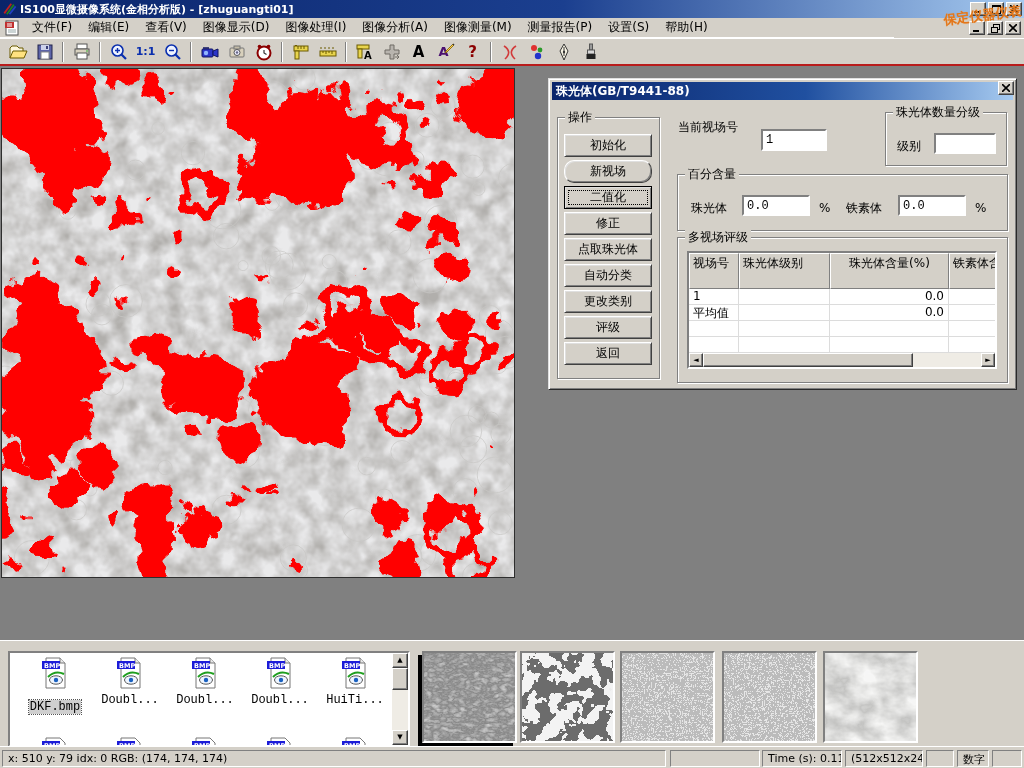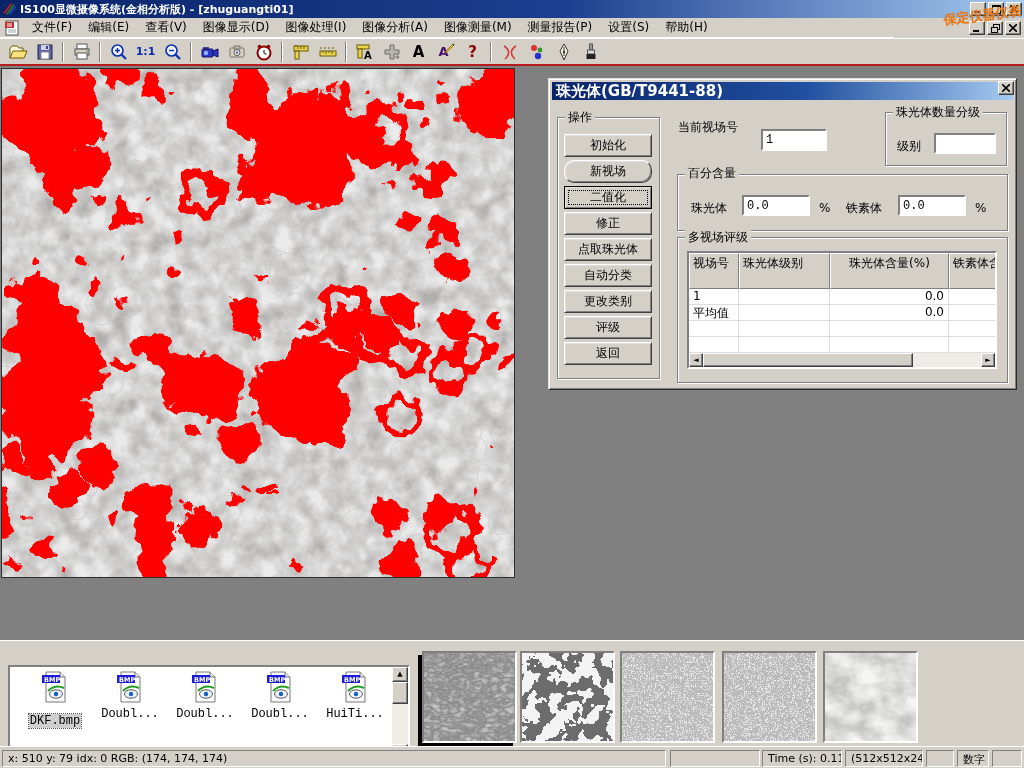--- a/index.html
+++ b/index.html
@@ -30,21 +30,21 @@
   .glyph-Ae{color:#4a1070;font-weight:bold;font-size:13px;position:relative;left:-2px;}
   .glyph-q{color:#8b0000;font-weight:bold;font-size:15px;}
 
   
   .workspace{position:absolute;left:0;top:66px;width:1024px;height:574px;background:#808080;}
   .micro{position:absolute;left:1px;top:2px;width:514px;height:510px;border:1px solid #2e2e2e;background:#b1afac;}
   .micro svg{display:block;}
 
   
   .dialog{position:absolute;left:548px;top:12px;width:469px;height:312px;background:#d4d0c8;border:1px solid;border-color:#dfdfdf #2a2a2a #2a2a2a #dfdfdf;box-shadow:inset 1px 1px 0 #ffffff, inset -1px -1px 0 #808080;z-index:20;}
-  .dlg-title{position:absolute;left:3px;top:3px;right:3px;height:18px;background:linear-gradient(90deg,#0a246a 0%,#2050a0 55%,#a6caf0 100%);display:flex;align-items:center;color:#fff;font-weight:bold;font-size:15px;padding:0 4px;}
+  .dlg-title{position:absolute;left:3px;top:3px;right:3px;height:18px;background:linear-gradient(90deg,#0a246a 0%,#2050a0 55%,#a6caf0 100%);display:flex;align-items:center;color:#fff;font-weight:bold;font-size:12px;padding:0 4px;}
   .dlg-close{position:absolute;right:2px;top:2px;}
   .group{position:absolute;border:1px solid #808080;box-shadow:inset 1px 1px 0 #ffffff, 1px 1px 0 #ffffff;}
   .group-label{position:absolute;top:-8px;left:7px;background:#d4d0c8;padding:0 3px;font-size:12px;line-height:14px;}
   .dlg-label{position:absolute;font-size:12px;white-space:nowrap;}
   .op-btn{position:absolute;left:15px;width:88px;height:23px;}
   .op-btn.focused{border:1px solid #000;box-shadow:inset 1px 1px 0 #dfdfdf, inset -1px -1px 0 #808080, inset 0 0 0 1px #d4d0c8;outline:1px dotted #000;outline-offset:-5px;}
 
   
   .tbl{position:absolute;left:138px;top:172px;width:310px;height:118px;background:#fff;border:2px solid;border-color:#808080 #ffffff #ffffff #808080;overflow:hidden;}
   .tbl-head{display:flex;height:36px;}
@@ -53,21 +53,21 @@
   .td{flex:none;font-size:12px;padding:0 4px;white-space:nowrap;overflow:hidden;border-right:1px solid #dcdcdc;}
   .c0{width:50px;} .c1{width:91px;} .c2{width:119px;} .c3{width:60px;}
   .td.num{text-align:right;}
   .hscroll{position:absolute;left:0;bottom:0;width:306px;height:14px;background:#d4d0c8;display:flex;}
   .sb-btn{width:14px;height:14px;background:#d4d0c8;border:1px solid;border-color:#fff #404040 #404040 #fff;box-shadow:inset -1px -1px 0 #808080;font-size:7px;line-height:12px;text-align:center;color:#000;flex:none;}
   .sb-track{flex:1;background:#efece5;position:relative;}
   .sb-thumb{position:absolute;left:0;top:0;height:14px;background:#d4d0c8;border:1px solid;border-color:#fff #404040 #404040 #fff;box-shadow:inset -1px -1px 0 #808080;}
 
   
   .bottom-panel{position:absolute;left:0;top:640px;width:1024px;height:106px;background:#d4d0c8;border-top:1px solid #ffffff;}
-  .filelist{position:absolute;left:8px;top:24px;width:402px;height:96px;background:#fff;border:2px solid;border-color:#808080 #ffffff #ffffff #808080;overflow:hidden;}
+  .filelist{position:absolute;left:8px;top:10px;width:402px;height:96px;background:#fff;border:2px solid;border-color:#808080 #ffffff #ffffff #808080;overflow:hidden;}
   .file-item{position:absolute;width:70px;text-align:center;}
   .file-label{font-family:"Liberation Mono","DejaVu Sans Mono",monospace;font-size:12px;white-space:nowrap;display:inline-block;padding:0 1px;}
   .file-label.selected{background:#cfcfcf;outline:1px dotted #555;margin-top:8px;}
   .vscroll{position:absolute;right:0;top:0;width:16px;height:92px;background:#efece5;}
   .vscroll .sb-btn{width:16px;height:15px;font-size:7px;}
   .vthumb{position:absolute;left:0;top:15px;width:16px;height:22px;background:#d4d0c8;border:1px solid;border-color:#fff #404040 #404040 #fff;box-shadow:inset -1px -1px 0 #808080;}
   .thumb{position:absolute;top:10px;width:95px;height:92px;border:2px solid;border-color:#808080 #ffffff #ffffff #808080;background:#999;}
   .thumb svg{display:block;}
   .thumb.selected{box-shadow:-4px 4px 0 #000;}
 
@@ -634,21 +634,21 @@
 
       <span class="dlg-label" style="left:129px;top:40px;">当前视场号</span>
       <input class="txt" style="position: absolute; left: 212px; top: 50px; width: 66px; height: 22px;" value="1">
 
       <div class="group" style="left:336px;top:33px;width:122px;height:54px;">
         <span class="group-label">珠光体数量分级</span>
       </div>
       <span class="dlg-label" style="left:348px;top:59px;">级别</span>
       <input class="txt" style="position: absolute; left: 385px; top: 54px; width: 62px; height: 21px;" value="">
 
-      <div class="group" style="left:128px;top:95px;width:331px;height:57px;font-family:Liberation Mono, monospace;">
+      <div class="group" style="left:128px;top:95px;width:331px;height:57px;">
         <span class="group-label">百分含量</span>
       </div>
       <span class="dlg-label" style="left:142px;top:121px;">珠光体</span>
       <input class="txt" style="position: absolute; left: 193px; top: 116px; width: 68px; height: 21px;" value="0.0">
       <span class="dlg-label" style="left:270px;top:122px;">%</span>
       <span class="dlg-label" style="left:297px;top:121px;">铁素体</span>
       <input class="txt" style="position: absolute; left: 349px; top: 116px; width: 68px; height: 21px;" value="0.0">
       <span class="dlg-label" style="left:426px;top:122px;">%</span>
 
       <div class="group" style="left:128px;top:158px;width:331px;height:146px;">

